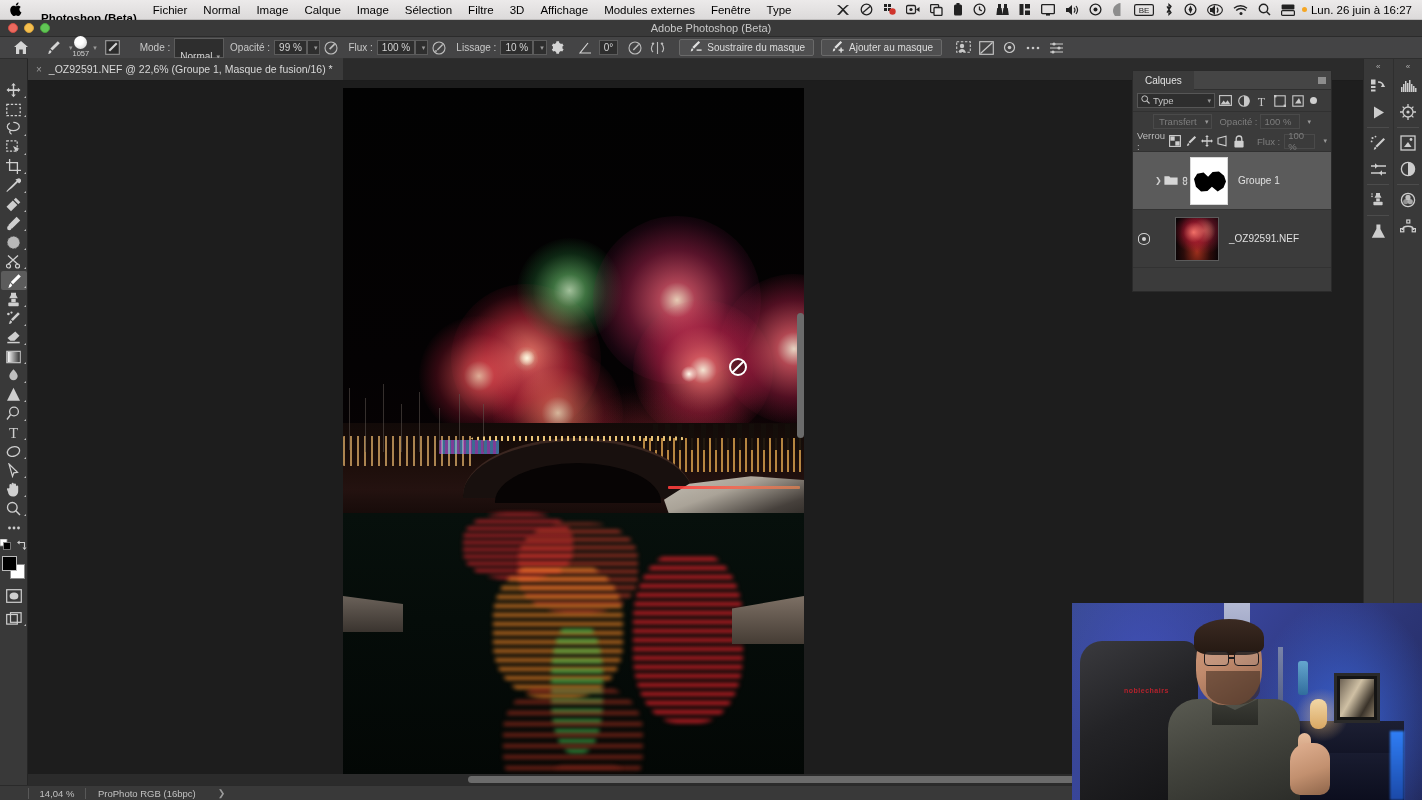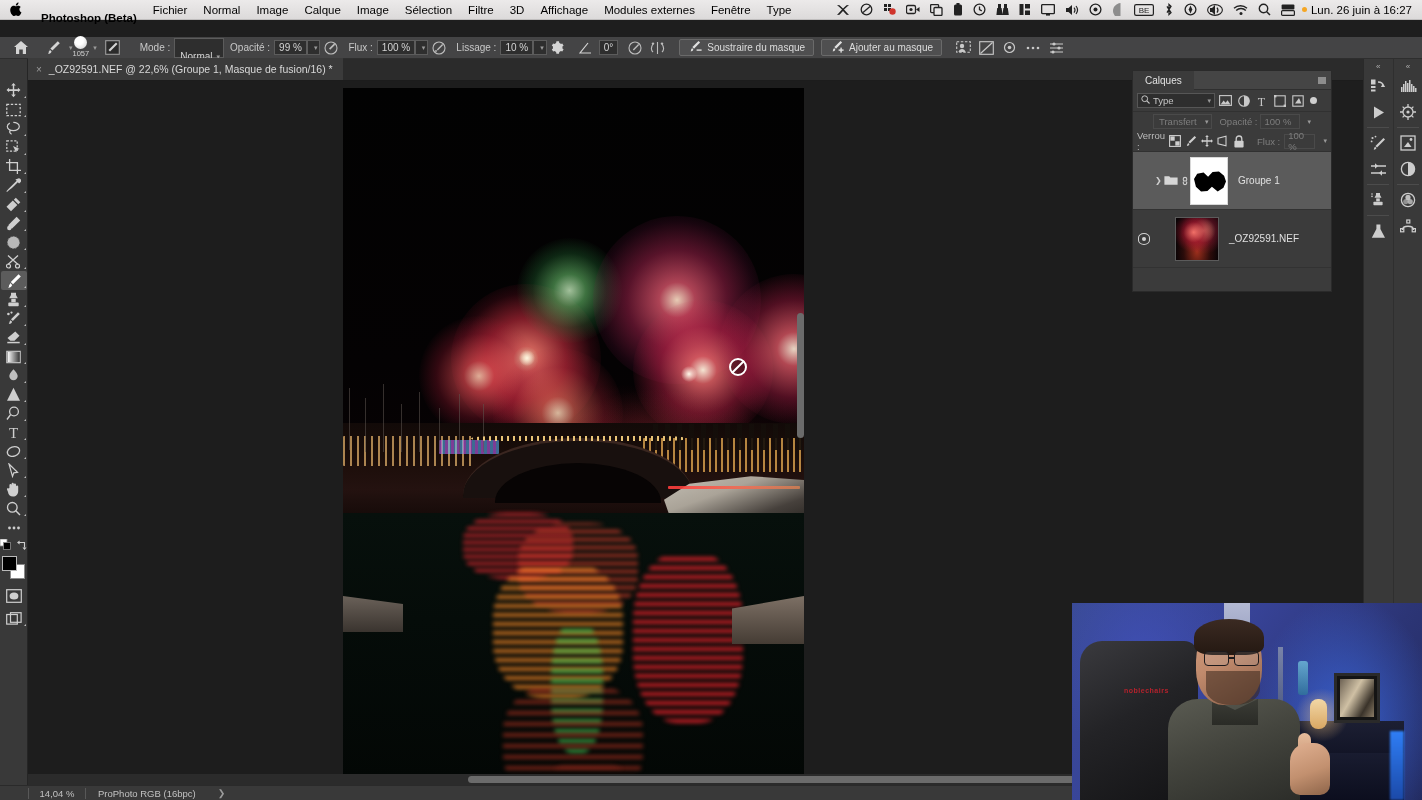--- a/index.html
+++ b/index.html
@@ -553,20 +553,28 @@
     <div class="sitem">
         <svg width="14" height="12" viewBox="0 0 14 12">
           <rect x="0.6" y="0.6" width="12.8" height="5" rx="1" fill="#222"></rect>
           <rect x="0.6" y="6.6" width="12.8" height="4.8" rx="1" fill="none" stroke="#222" stroke-width="1.2"></rect>
         </svg>
       </div>
     <div class="dot-orange"></div>
     <div class="clock">Lun. 26 juin à 16:27</div>
   </div>
 
+  <div class="titlebar">
+    <div class="lights">
+      <div class="light l-red"></div>
+      <div class="light l-yel"></div>
+      <div class="light l-grn"></div>
+    </div>
+    <div class="wintitle">Adobe Photoshop (Beta)</div>
+  </div>
 
   <div class="optionsbar">
     <div class="ob-btn" style="margin-left:10px">
       <svg width="14" height="13" viewBox="0 0 14 13">
           <path fill="#d4d4d4" d="M7 0L0 6h2v7h3.2V8.6h3.6V13H12V6h2z"></path>
         </svg>
     </div>
     <div class="ob-sep"></div>
     <div class="ob-btn">
       <svg width="15" height="15" viewBox="0 0 15 15">

